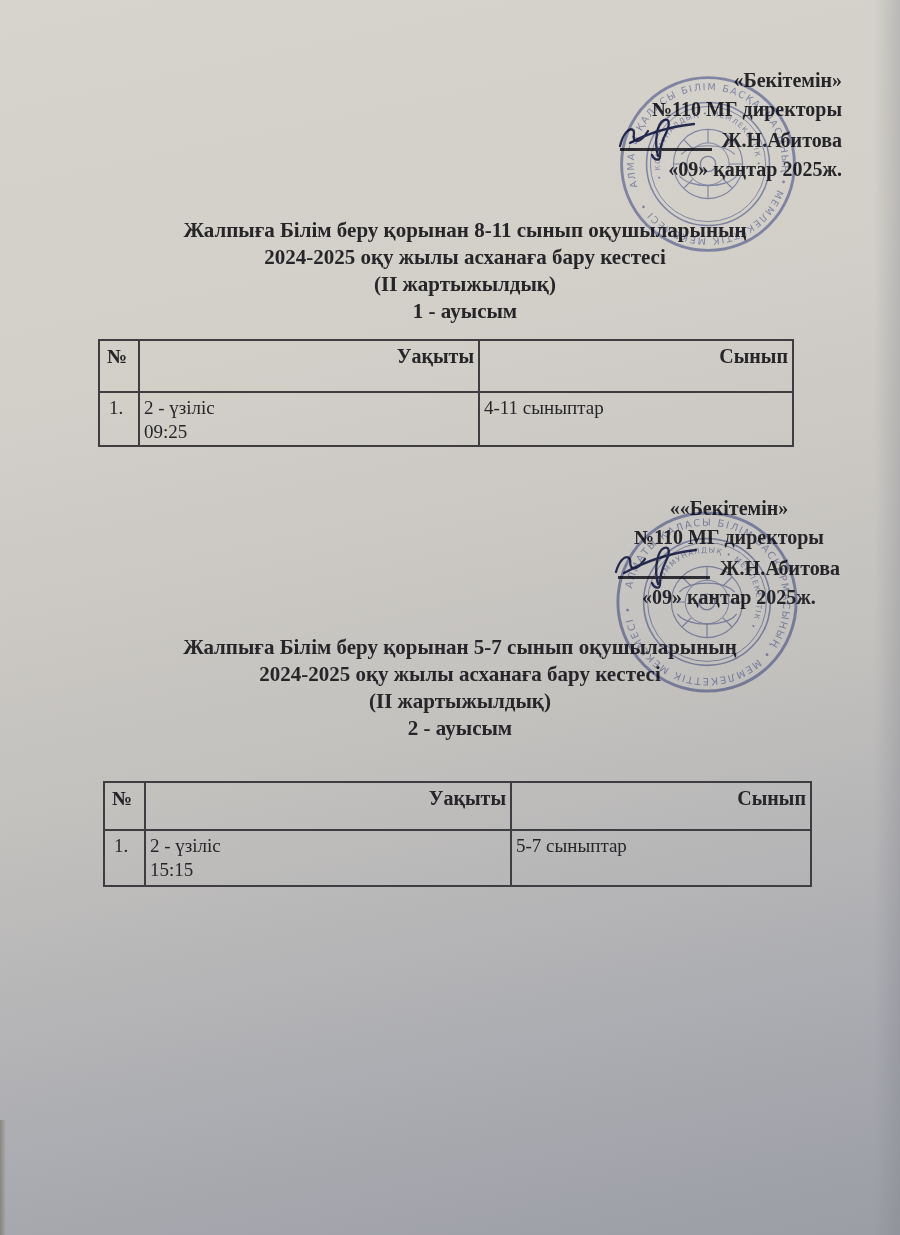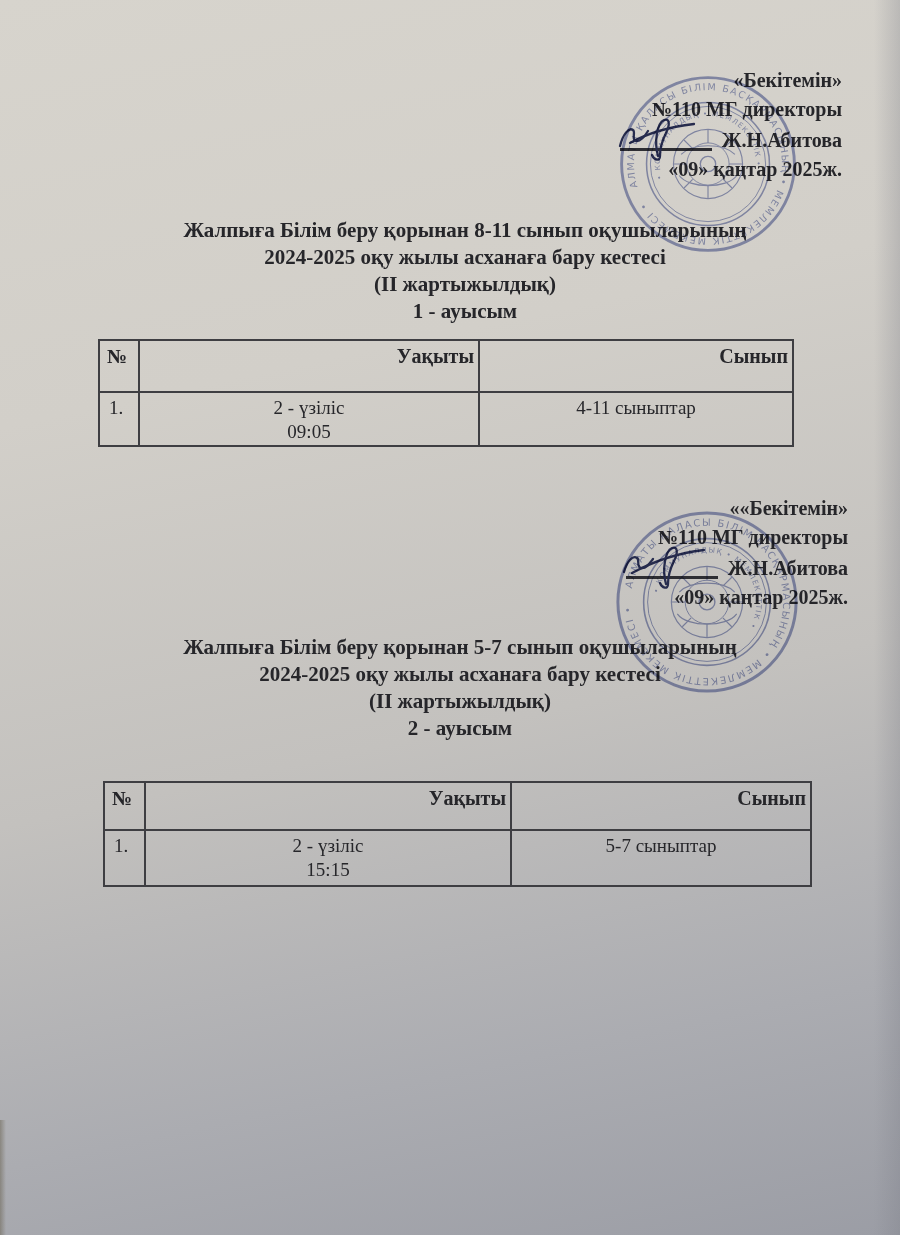--- a/index.html
+++ b/index.html
@@ -23,21 +23,21 @@
   
   .approval{
     position:absolute;
     text-align:right;
     font-weight:bold;
     font-size:20px;
     line-height:29px;
     z-index:2;
   }
   .approval-1{top:66px;right:58px;}
-  .approval-2{top:494px;right:52px;}
+  .approval-2{top:494px;right:60px;text-align:center;}
   .sig-wrap{
     display:inline-block;position:relative;
     width:92px;height:24px;
     border-bottom:3px solid #2e2e33;
     margin-right:10px;vertical-align:-4px;
   }
   .sig-wrap svg{position:absolute;left:-8px;bottom:-10px;overflow:visible;}
   
   .doc-title{
     position:absolute;
@@ -61,21 +61,21 @@
   .doc-table th,.doc-table td{
     border:2px solid #3e3e42;
     vertical-align:top;
     padding:3px 4px 0 4px;
     font-size:19px;
     line-height:24px;
   }
   .doc-table th{font-size:20px;text-align:right;font-weight:bold;}
   .doc-table th.c-no{text-align:left;padding-left:7px;}
   .doc-table td.c-no{text-align:left;padding-left:9px;}
-  .doc-table td.c-time,.doc-table td.c-class{text-align:center;}
+  .doc-table td.c-time,.doc-table td.c-class{text-align:left;}
   .table-1{left:98px;top:339px;width:694px;}
   .table-1 .row-head{height:52px;}
   .table-1 .row-data{height:54px;}
   .table-2{left:103px;top:781px;width:707px;}
   .table-2 .row-head{height:48px;}
   .table-2 .row-data{height:56px;}
   
   .stamp{
     position:absolute;
     z-index:3;
@@ -153,21 +153,21 @@
     <tbody>
         <tr class="row-head">
       <th class="c-no">№</th>
       <th class="c-time">Уақыты</th>
       <th class="c-class">Сынып</th>
     </tr>
     <tr class="row-data">
       <td class="c-no">1.</td>
       <td class="c-time">
         <div>2 - үзіліс</div>
-        <div>09:05</div>
+        <div>09:25</div>
       </td>
       <td class="c-class">4-11 сыныптар</td>
     </tr>
   </tbody>
     </table>
 
   <div class="approval approval-2">
     <div>««Бекітемін»</div>
     <div>№110 МГ директоры</div>
     <div>

